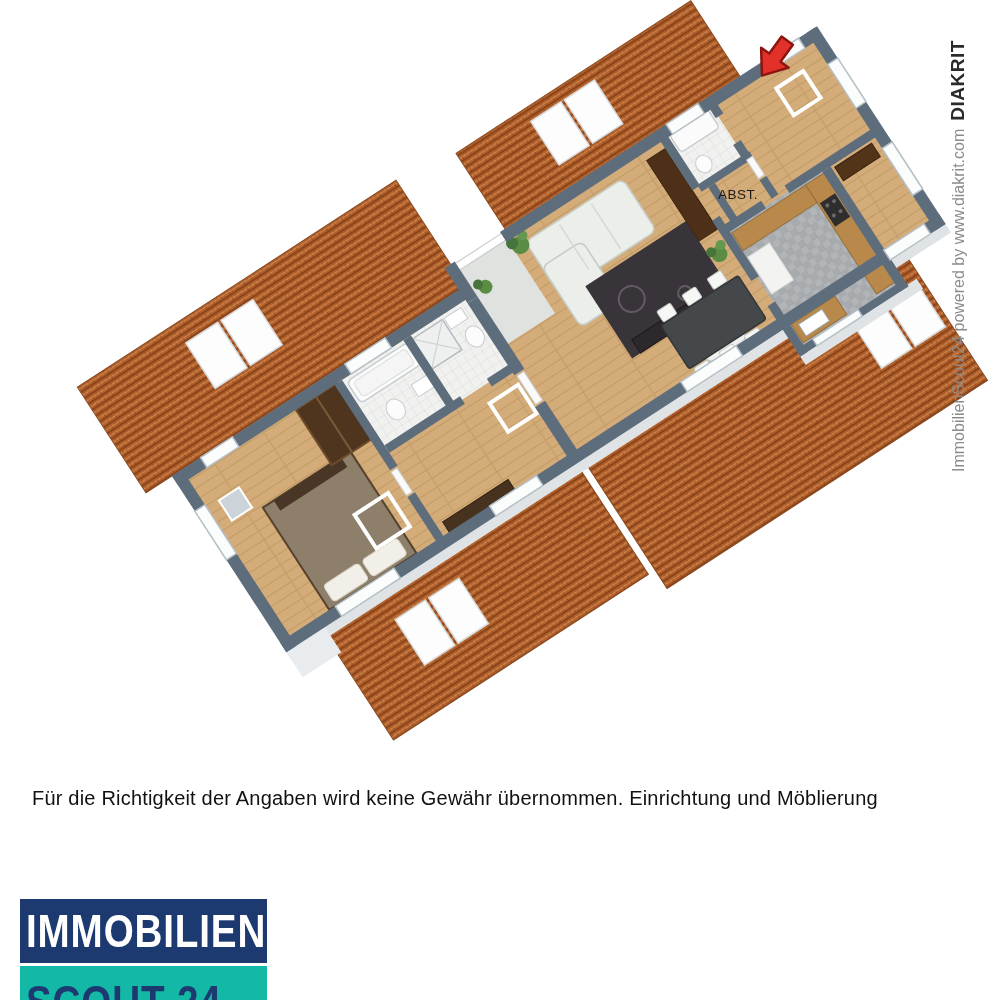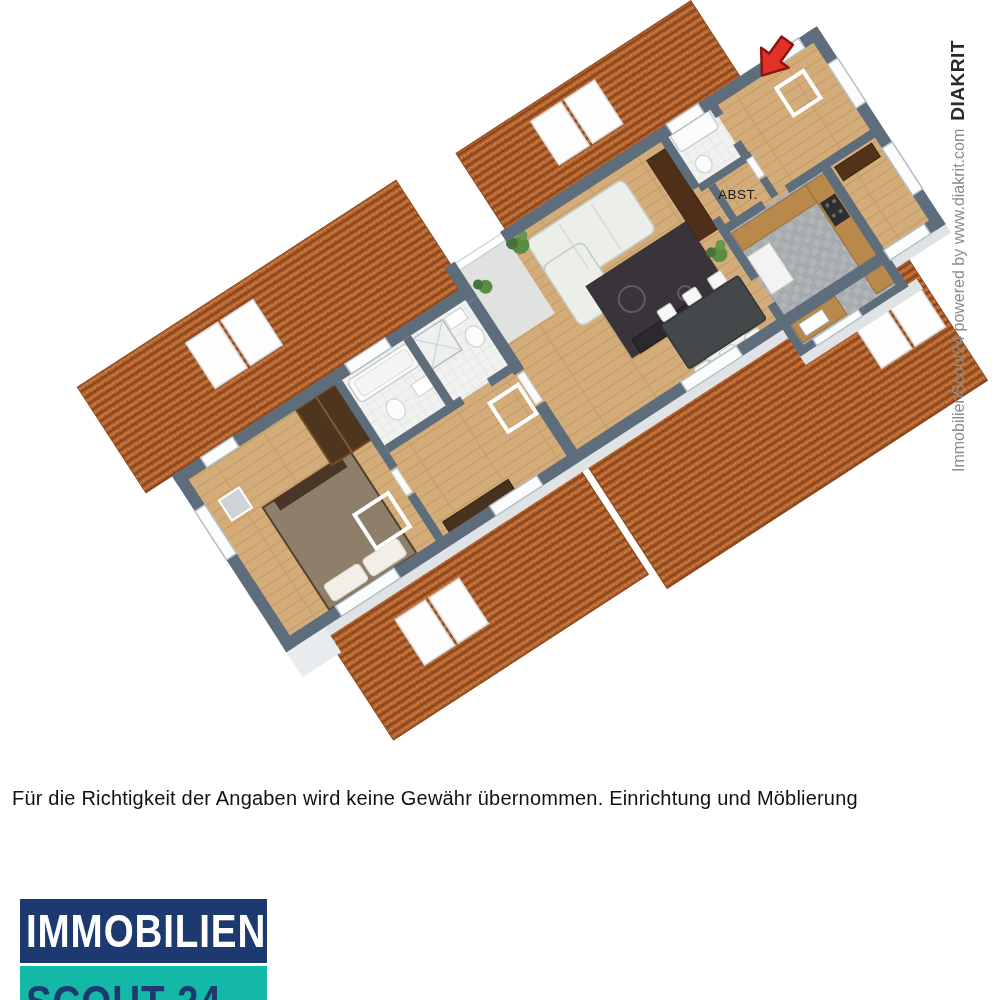--- a/index.html
+++ b/index.html
@@ -1,19 +1,19 @@
 <!DOCTYPE html>
 <html><head>
 <meta charset="utf-8">
 <style>
   html,body{margin:0;padding:0;background:#ffffff;}
   body{width:1000px;height:1000px;position:relative;overflow:hidden;
        font-family:"Liberation Sans", sans-serif;}
   #plan{position:absolute;left:0;top:0;}
-  #disclaimer{position:absolute;left:12px;top:784px;width:962px;
+  #disclaimer{position:absolute;left:32px;top:784px;width:962px;
       font-size:20px;line-height:29px;color:#111;letter-spacing:.2px;}
   #logo{position:absolute;left:20px;top:899px;width:247px;}
   #logo .band-top{height:64px;display:flex;align-items:center;padding-left:6px;box-sizing:border-box;}
   #logo .band-bottom{height:72px;display:flex;align-items:center;padding-left:6px;
       box-sizing:border-box;border-bottom-right-radius:26px;}
   #logo .t{font-weight:bold;font-size:46px;letter-spacing:1px;
       transform:scaleX(.84);transform-origin:left center;white-space:nowrap;}
   #watermark{position:absolute;left:947px;top:472px;transform:rotate(-90deg);
       transform-origin:0 0;white-space:nowrap;width:450px;}
   #watermark .powered{font-size:16px;color:#8c8c8c;}

